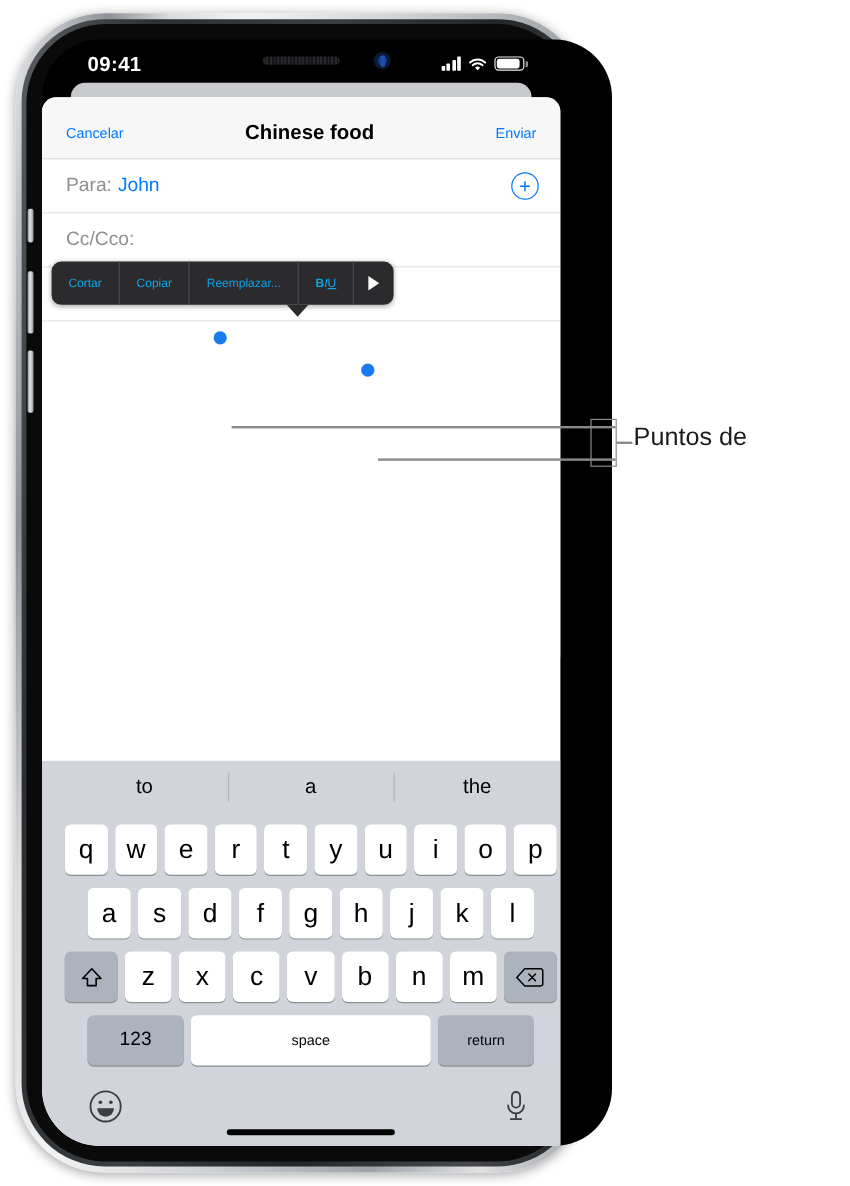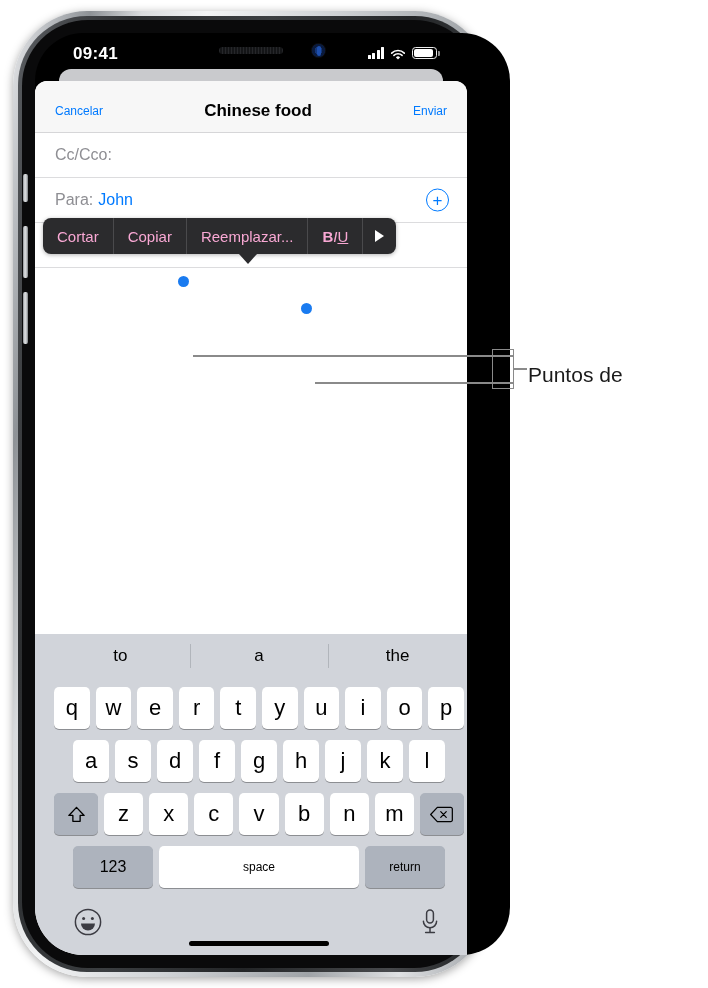--- a/index.html
+++ b/index.html
@@ -137,21 +137,21 @@
   .handle-end   { left: 266px; top: 35px; }
 
   
   .edit-menu {
     position: absolute; left: 8px; top: -50px;
     background: #2b2b2d; border-radius: 8px; display: flex;
     height: 36px; z-index: 50; box-shadow: 0 1px 4px rgba(0,0,0,.3);
   }
   .edit-item {
     display: flex; align-items: center; justify-content: center;
-    color: #f9a8d4; font-size: 15px; padding: 0 14px; white-space: nowrap;
+    color: #0ea5e9; font-size: 10px; padding: 0 14px; white-space: nowrap;
     border-right: 1px solid #4a4a4c; cursor: pointer;
   }
   .edit-item:last-child { border-right: none; padding: 0 12px; }
   .edit-item .b { font-weight: bold; }
   .edit-item .i { font-style: italic; }
   .edit-item .u { text-decoration: underline; }
   .tri-right { width: 0; height: 0; border-left: 9px solid #fff; border-top: 6px solid transparent; border-bottom: 6px solid transparent; }
   .menu-arrow {
     position: absolute; left: 204px; top: -14px;
     width: 0; height: 0; border-left: 9px solid transparent;
@@ -192,21 +192,21 @@
   }
 
   
   .leader { position: absolute; background: #8a8a8a; height: 1.6px; z-index: 60; }
   .bracket {
     position: absolute; left: 492px; top: 349px; width: 22px; height: 40px;
     border: 1.6px solid #8a8a8a; background: transparent; z-index: 60;
   }
   .bracket-tick { position: absolute; left: 514px; top: 368px; width: 13px; height: 1.6px; background: #8a8a8a; z-index: 60; }
   .callout-text {
-    position: absolute; left: 528px; top: 359px; width: 170px;
+    position: absolute; left: 528px; top: 349px; width: 170px;
     font-size: 21px; line-height: 32px; color: #1a1a1a; z-index: 60;
   }
 </style>
 </head>
 <body>
 
 <div id="root">
 
   <div class="phone-outer">
     <div class="phone-mid"></div>
@@ -251,28 +251,28 @@
       <div class="sheet">
         <div class="grabber"></div>
 
         <div class="navbar">
           <span class="nav-btn">Cancelar</span>
           <span class="nav-title">Chinese food</span>
           <span class="nav-btn">Enviar</span>
         </div>
 
         <div class="field">
-          <span class="field-label">Cc/Cco:</span>
-          <span class="field-value plain"></span>
-        </div>
-
-        <div class="field">
           <span class="field-label">Para:</span>
           <span class="field-value">John</span>
           <span class="add-contact">+</span>
+        </div>
+
+        <div class="field">
+          <span class="field-label">Cc/Cco:</span>
+          <span class="field-value plain"></span>
         </div>
 
         <div class="field">
           <span class="field-label">Asunto:</span>
           <span class="field-value plain">Chinese food</span>
         </div>
 
         <div class="body-area">
 
           <div class="edit-menu">

